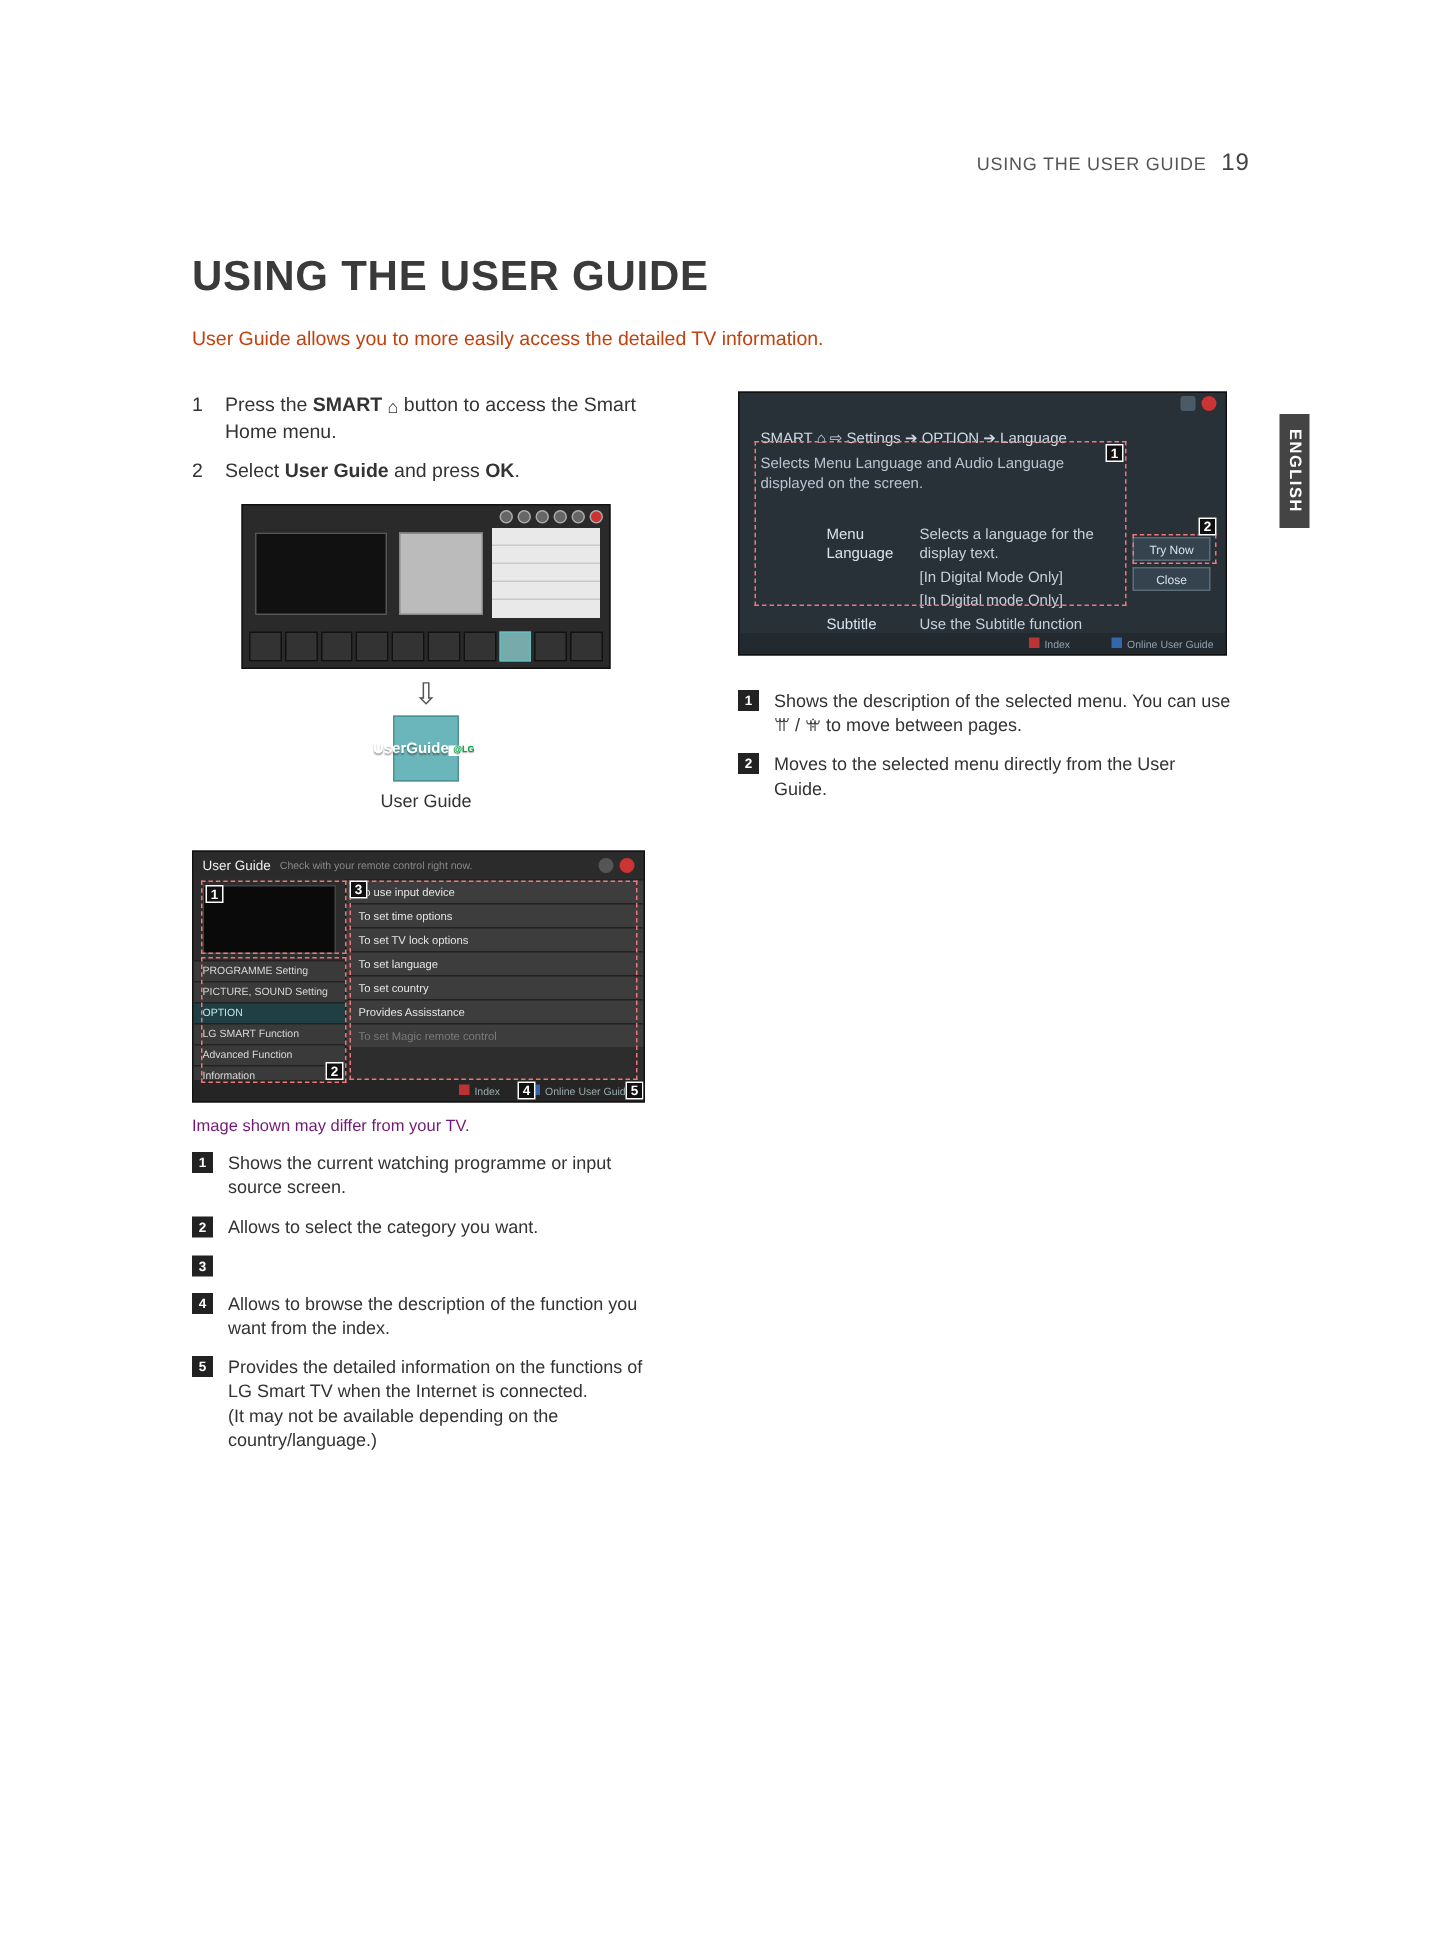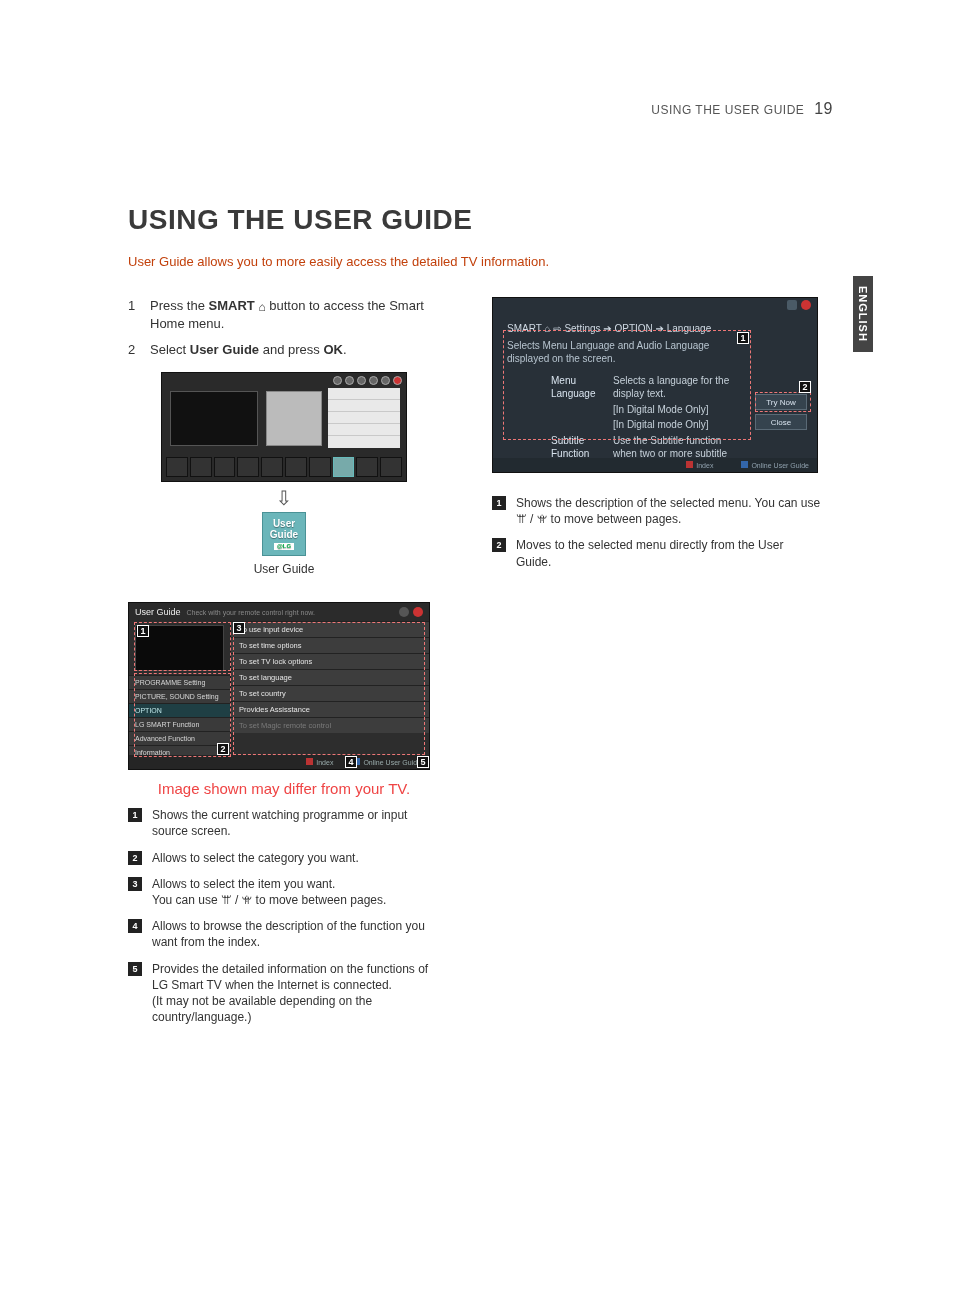--- a/index.html
+++ b/index.html
@@ -15,21 +15,21 @@
     position: absolute;
     left: 128px;
     top: 100px;
     width: 705px;
   }
   .running-head {
     text-align: right;
     font-size: 12px;
     color: #555;
     letter-spacing: 0.5px;
-    margin-bottom: 86px;
+    margin-bottom: 50px;
   }
   .running-head .pgnum { font-size: 16px; color: #444; margin-left: 6px; }
   .side-tab {
     position: absolute;
     right: -40px;
     top: 176px;
     background: #444;
     color: #fff;
     font-size: 11px;
     font-weight: bold;
@@ -90,21 +90,21 @@
     position:absolute; left:4px; right:4px; bottom:4px; height:20px;
     display:flex; gap:2px;
   }
   .sh-bottom span {
     flex:1; background:#333; border:1px solid #111;
   }
   .sh-bottom .hl { background:#7aa; border-color:#6bb; }
   .down-arrow { font-size:20px; color:#555; margin:4px 0 2px; }
   .tile {
     width:44px; height:44px; background:#6bb6ba; color:#fff;
-    display:flex; flex-direction:column; align-items:center; justify-content:center;
+    display:flex; align-items:center; justify-content:center;
     font-size:10px; font-weight:bold; text-shadow:0 1px 1px rgba(0,0,0,.4);
     border:1px solid #4a9296; line-height:1.1; text-align:center;
   }
   .tile-lg { font-size:6px; color:#0a4; background:#fff; padding:0 3px; margin-top:3px; }
   .caption { font-size:12px; color:#333; margin-top:6px; }
 
   
   .ug-screen {
     width: 302px; height: 168px; background:#2d2d2d; border:1px solid #111;
     margin-top: 26px; position:relative; color:#cfd2d5; font-size:8px;
@@ -137,21 +137,21 @@
   }
   .ug-foot .dot { width:7px; height:7px; background:#b33; display:inline-block; margin-right:3px; }
   .ug-foot .dot.b { background:#36a; }
   .callout {
     position:absolute; background:#111; color:#fff; font-size:9px; font-weight:bold;
     width:12px; height:12px; display:flex; align-items:center; justify-content:center;
     border:1px solid #fff;
   }
   .ug-dash { border:1px dashed #e77; position:absolute; pointer-events:none; }
 
-  .img-note { font-size:15px; color:#ef4444; margin-top:10px; margin-bottom:10px;text-align:center; }
+  .img-note { font-size:11px; color:#701a75; margin-top:10px; margin-bottom:10px; }
 
   
   .legend { list-style:none; }
   .legend li { display:flex; font-size:12px; color:#333; margin-bottom:10px; line-height:1.35; }
   .legend .badge {
     width:14px; height:14px; background:#222; color:#fff; font-size:9px; font-weight:bold;
     display:flex; align-items:center; justify-content:center; flex:none; margin-right:10px;
     margin-top:1px;
   }
 
@@ -159,21 +159,21 @@
   .opt-screen {
     width:326px; height:176px; background:#283038; color:#d7e2ed;
     border:1px solid #111; position:relative; font-size:7.5px; overflow:hidden;
   }
   .opt-top { height:14px; display:flex; justify-content:flex-end; align-items:center; gap:4px; padding-right:6px; }
   .opt-top span { width:10px; height:10px; border-radius:2px; background:#4a5a66; display:inline-block; }
   .opt-top .x { background:#c33; border-radius:50%; }
   .opt-head { height:20px; background:#32414d; display:flex; align-items:center; padding-left:12px; font-size:10px; color:#eef3f8; }
   .opt-body { padding:10px 70px 10px 14px; line-height:1.35; font-size:10px; }
   .opt-path { color:#cfd9e3; margin-bottom:3px; }
-  .opt-sub { color:#b7c4cf; margin-bottom:8px; }
+  .opt-sub { color:#b7c4cf; margin-bottom:20px; }
   .opt-row { display:flex; margin-bottom:2px;padding-left:44px; }
   .opt-row .k { width:62px; flex:none; color:#d8e3ee; }
   .opt-row .v { flex:1; color:#c6d1da; }
   .opt-side {
     position:absolute; right:10px; top:96px; display:flex; flex-direction:column; gap:4px;
   }
   .opt-btn {
     width:52px; height:16px; background:#35434e; border:1px solid #5a6a76; color:#d7e2ed;
     font-size:8px; display:flex; align-items:center; justify-content:center;
   }
@@ -312,22 +312,20 @@
         <li>
             <span class="badge">1</span>
             <span>Shows the current watching programme or input source screen.</span>
           </li>
         <li>
             <span class="badge">2</span>
             <span>Allows to select the category you want.</span>
           </li>
         <li>
             <span class="badge">3</span>
-            <span style="white-space: pre-line;">Allows to select the item you want.
-You can use ꕌ / ꕍ to move between pages.</span>
           </li>
         <li>
             <span class="badge">4</span>
             <span>Allows to browse the description of the function you want from the index.</span>
           </li>
         <li>
             <span class="badge">5</span>
             <span style="white-space: pre-line;">Provides the detailed information on the functions of LG Smart TV when the Internet is connected.
 (It may not be available depending on the country/language.)</span>
           </li>

